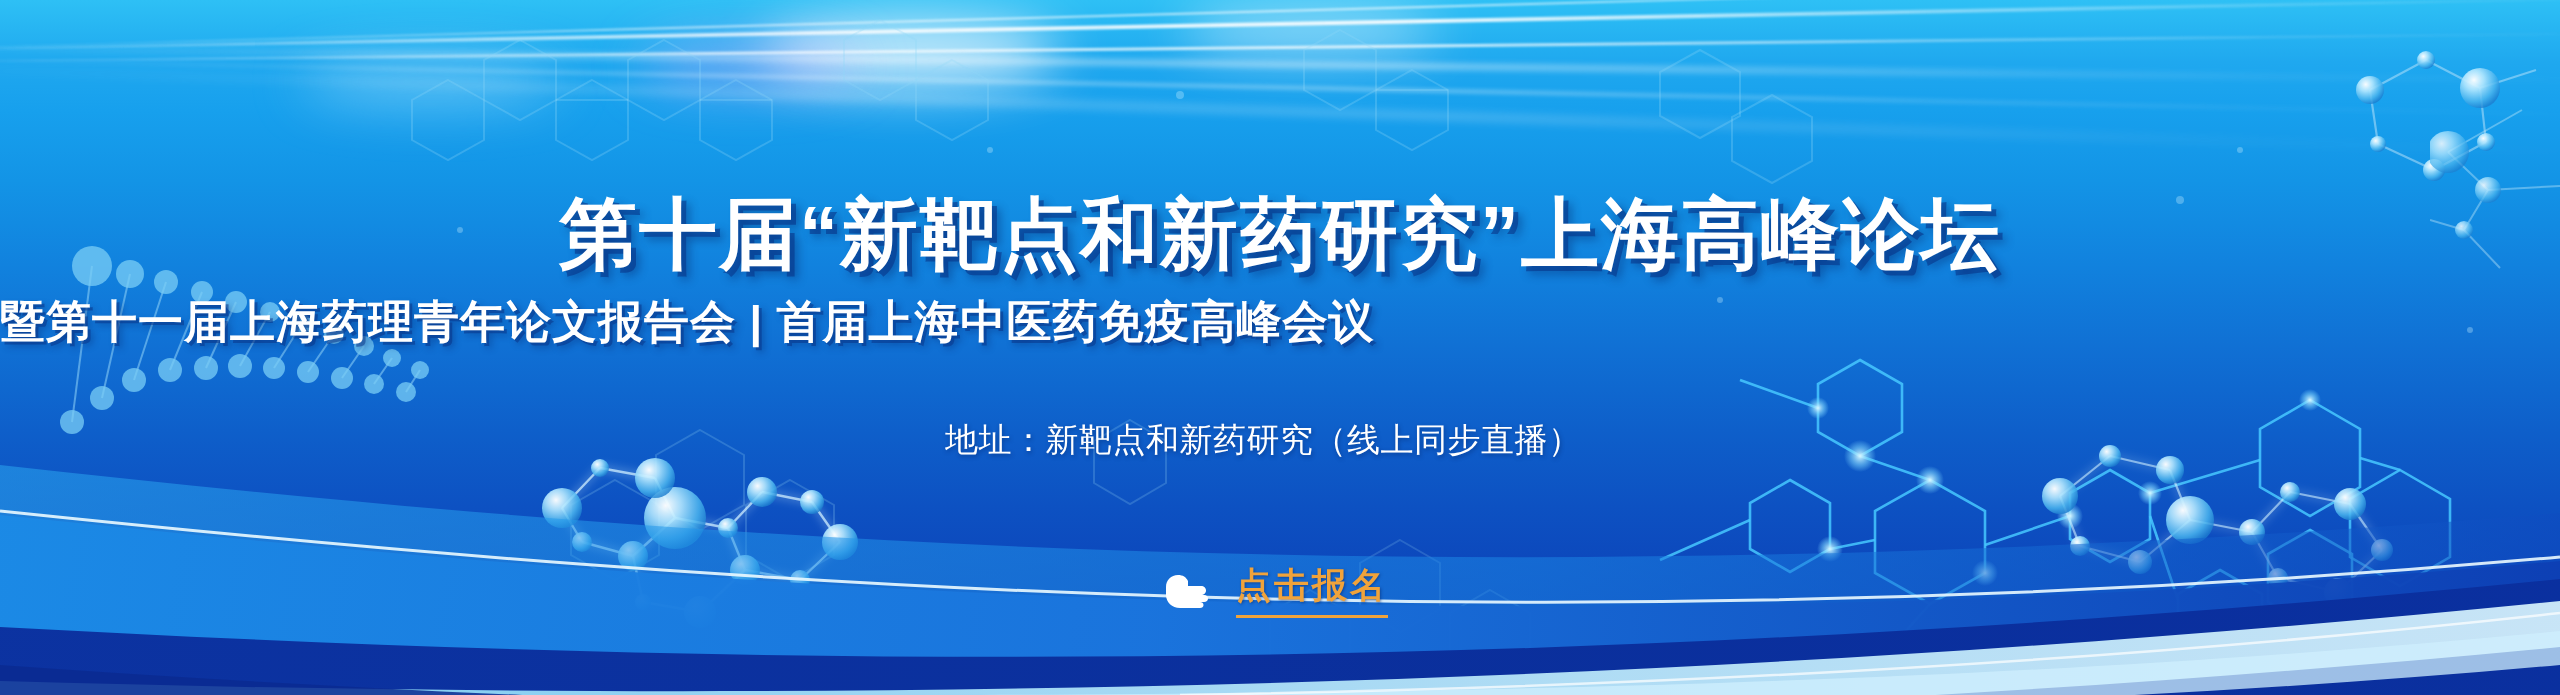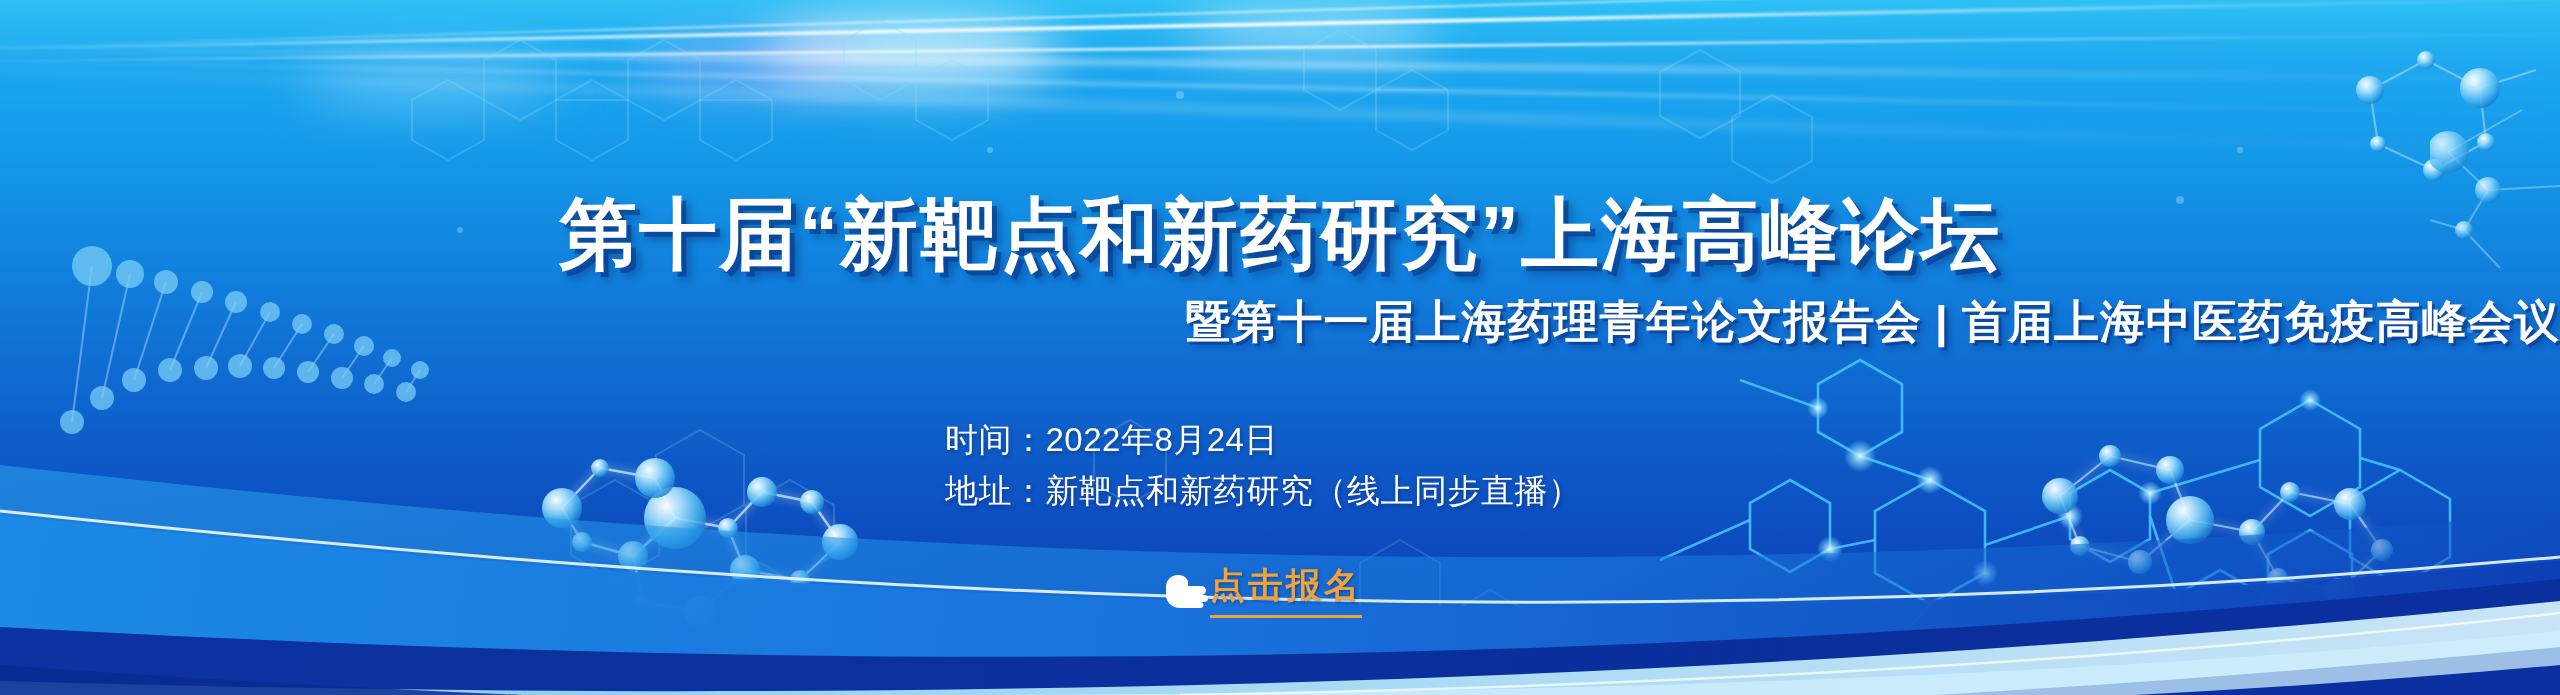--- a/index.html
+++ b/index.html
@@ -67,21 +67,21 @@
     font-size:78px;
     line-height:96px;
     font-weight:700;
     color:#ffffff;
     letter-spacing:2px;
     white-space:nowrap;
     text-shadow:5px 5px 0 rgba(7,48,132,.55), 8px 8px 10px rgba(5,35,105,.45);
   }
   .subtitle{
     position:absolute;top:294px;left:0;width:2560px;
-    text-align:right;
+    text-align:left;
     font-size:45px;
     line-height:56px;
     font-weight:700;
     color:#ffffff;
     letter-spacing:1px;
     white-space:nowrap;
     text-shadow:3px 3px 0 rgba(7,48,132,.5), 5px 5px 7px rgba(5,35,105,.4);
   }
   .infoblock{
     position:absolute;top:414px;left:945px;
@@ -89,21 +89,21 @@
     font-size:33px;
     line-height:51px;
     font-weight:400;
     letter-spacing:.5px;
     text-shadow:1px 2px 4px rgba(4,30,92,.45);
   }
   .infoline{white-space:nowrap;}
 
   .cta{
     position:absolute;top:562px;left:1160px;
-    display:flex;align-items:center;gap:0;
+    display:flex;align-items:center;gap:26px;
   }
   .hand{
     width:50px;height:42px;display:block;
   }
   .ctatext{
     font-size:35px;
     font-weight:700;
     color:#f0a33b;
     letter-spacing:3px;
     white-space:nowrap;
@@ -382,21 +382,20 @@
     <path d="M0,300 C420,330 820,344 1180,348 L1180,330 L0,330 Z" fill="#0a2a90" opacity=".85"></path>
   </svg>
 
   <div class="content">
 
     <div class="title">第十届“新靶点和新药研究”上海高峰论坛</div>
 
     <div class="subtitle">暨第十一届上海药理青年论文报告会 | 首届上海中医药免疫高峰会议</div>
 
     <div class="infoblock">
-      <div class="infoline">时间：2022年8月24日</div>
       <div class="infoline">地址：新靶点和新药研究（线上同步直播）</div>
     </div>
 
     <div class="cta">
       <svg class="hand" viewBox="0 0 50 42">
         <path d="M6,18 C6,11 11,6 18,6 C23,6 26,8 28,12 L28,17 L41,17 C44,17 46,19 46,21.5
                  C46,24 44,26 41,26 L44,26 C46.5,26 48,27.5 48,29.5 C48,31.5 46.5,33 44,33
                  L40,33 C42,33 43.5,34.3 43.5,36 C43.5,37.7 42,39 40,39 L20,39
                  C12,39 6,33 6,26 Z" fill="#ffffff"></path>
       </svg>

